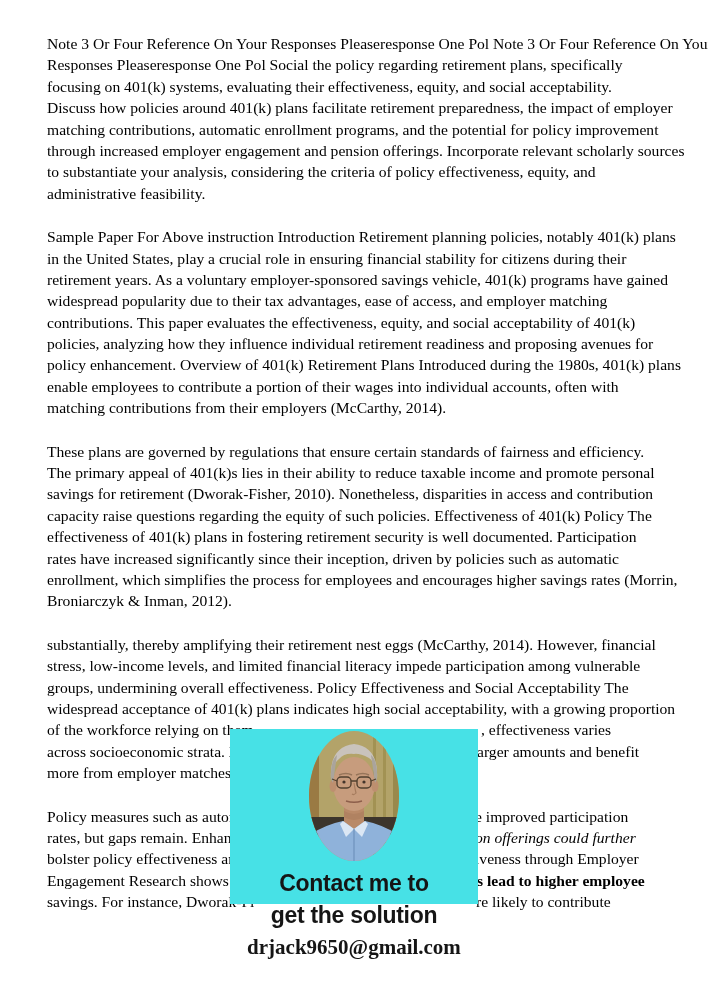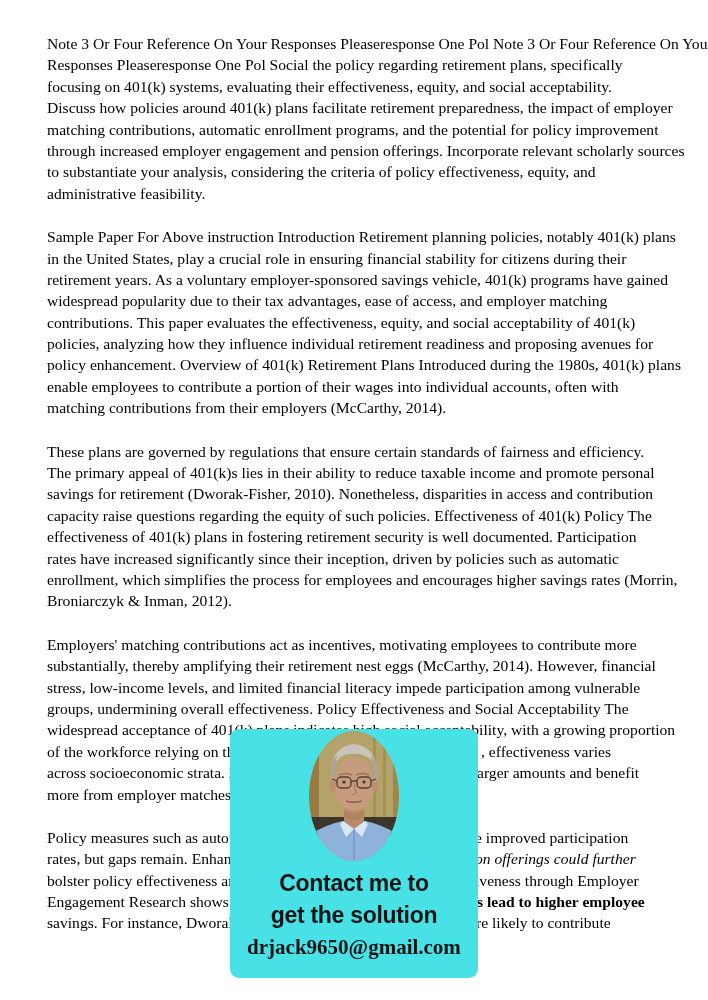--- a/index.html
+++ b/index.html
@@ -8,22 +8,22 @@
     overflow:hidden;font-family:"Liberation Serif",serif;
   }
   .content{
     position:absolute;left:47px;top:33px;width:622px;
     font-size:15.6px;line-height:21.4px;color:var(--text-col,#000);
   }
   .para{margin:0 0 22px 0;padding:0;}
   .line{height:21.4px;white-space:nowrap;position:relative;}
   .rfrag{position:absolute;top:0;}
   .promo{
-    position:absolute;left:230px;top:729px;width:248px;height:249px;
-    background:var(--accent,#47e1e6);z-index:5;text-align:center;border-radius:9px;
+    position:absolute;left:230px;top:729px;width:248px;height:175px;
+    background:var(--accent,#47e1e6);z-index:5;text-align:center;
   }
   .photo{position:absolute;left:79px;top:2px;width:90px;height:130px;}
   .photo svg{display:block;width:90px;height:130px;}
   .promo-msg{
     position:absolute;top:138px;left:0;right:0;
     font-family:"Liberation Sans",sans-serif;font-weight:700;
     font-size:23px;line-height:32px;letter-spacing:-0.3px;
     color:var(--promo-text,#151515);
   }
   .email{
@@ -63,21 +63,20 @@
         <div class="line">These plans are governed by regulations that ensure certain standards of fairness and efficiency.</div>
         <div class="line">The primary appeal of 401(k)s lies in their ability to reduce taxable income and promote personal</div>
         <div class="line">savings for retirement (Dworak-Fisher, 2010). Nonetheless, disparities in access and contribution</div>
         <div class="line">capacity raise questions regarding the equity of such policies. Effectiveness of 401(k) Policy The</div>
         <div class="line">effectiveness of 401(k) plans in fostering retirement security is well documented. Participation</div>
         <div class="line">rates have increased significantly since their inception, driven by policies such as automatic</div>
         <div class="line">enrollment, which simplifies the process for employees and encourages higher savings rates (Morrin,</div>
         <div class="line">Broniarczyk &amp; Inman, 2012).</div>
       </div>
       <div class="para">
-        <div class="line">Employers' matching contributions act as incentives, motivating employees to contribute more</div>
         <div class="line">substantially, thereby amplifying their retirement nest eggs (McCarthy, 2014). However, financial</div>
         <div class="line">stress, low-income levels, and limited financial literacy impede participation among vulnerable</div>
         <div class="line">groups, undermining overall effectiveness. Policy Effectiveness and Social Acceptability The</div>
         <div class="line">widespread acceptance of 401(k) plans indicates high social acceptability, with a growing proportion</div>
         <div class="line"><span>of the workforce relying on them</span><span class="rfrag" style="left: 434px;">, effectiveness varies</span></div>
         <div class="line"><span>across socioeconomic strata. Hig</span><span class="rfrag" style="left: 430px;">arger amounts and benefit</span></div>
         <div class="line"><span>more from employer matches, ex</span></div>
       </div>
       <div class="para">
         <div class="line"><span>Policy measures such as automat</span><span class="rfrag" style="left: 428px;">e improved participation</span></div>

